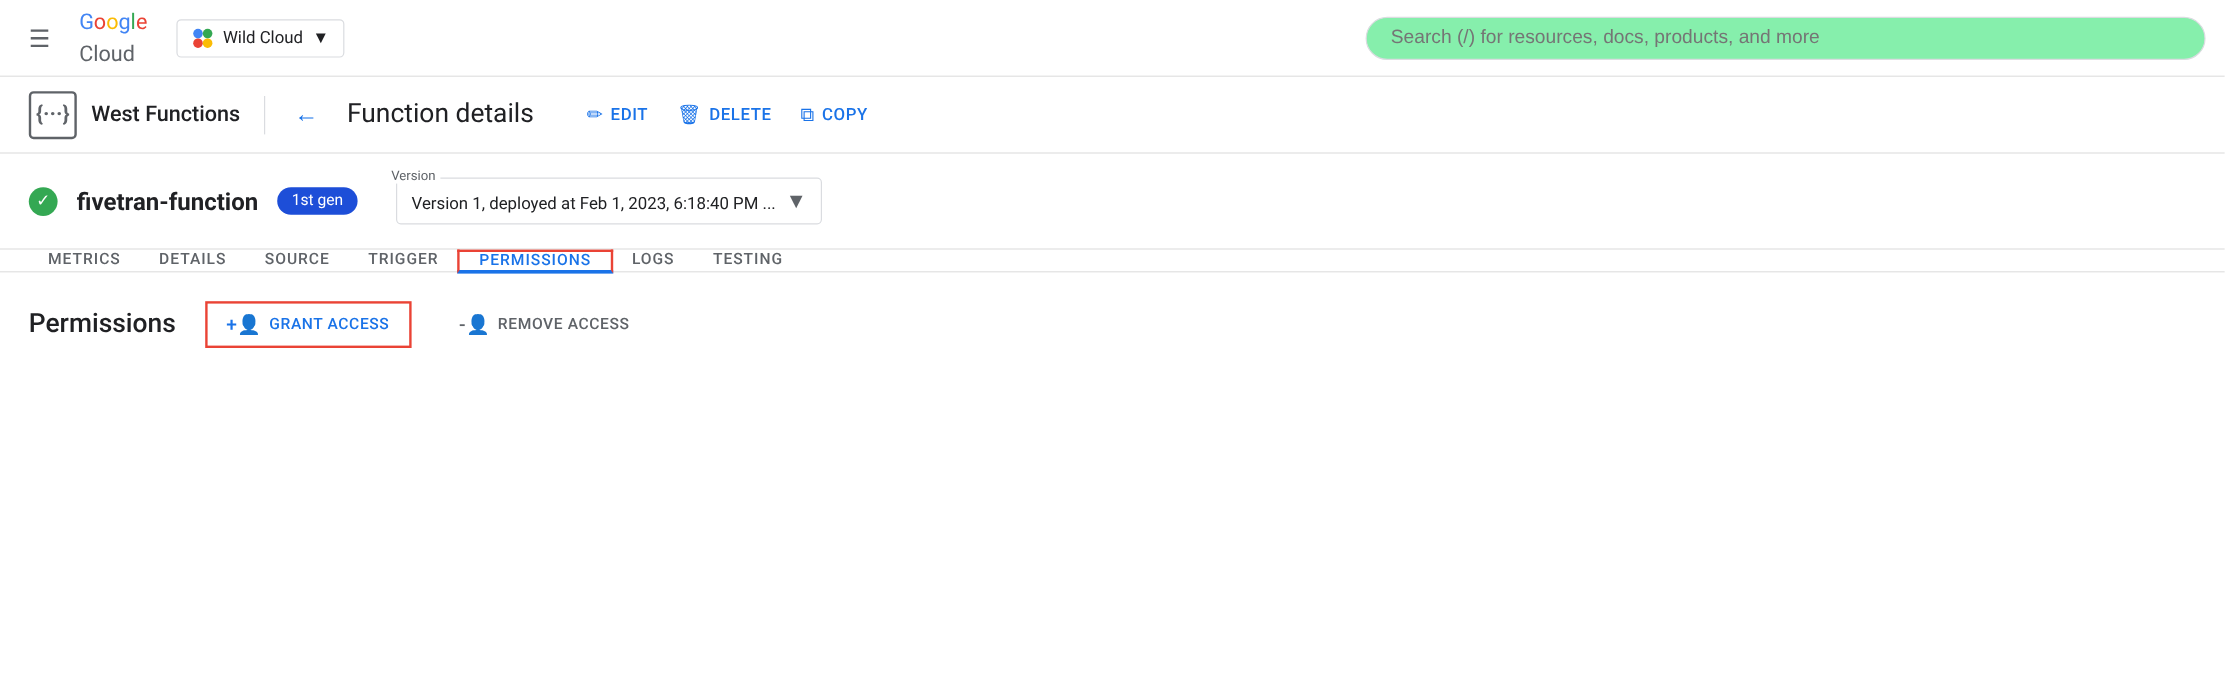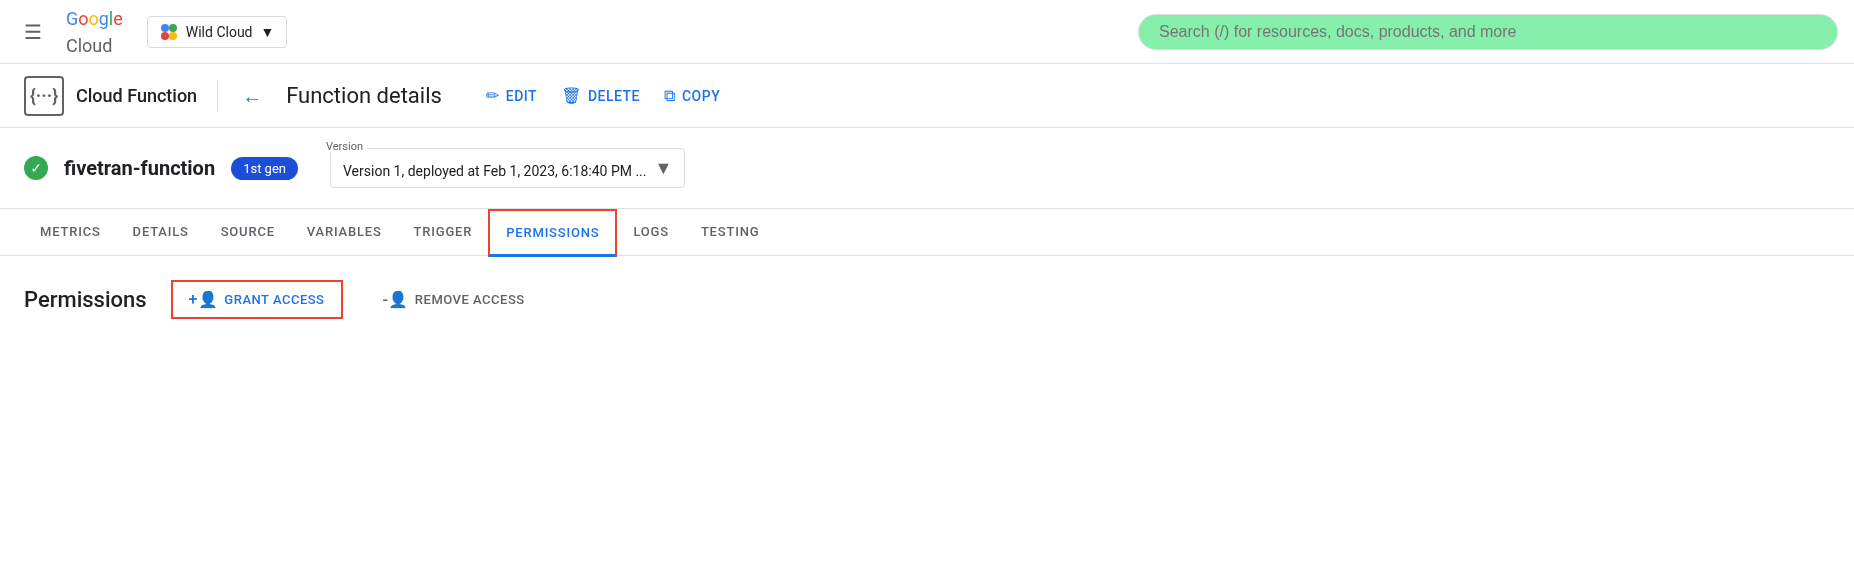--- a/index.html
+++ b/index.html
@@ -195,21 +195,21 @@
 
     
     .tabs-row {
       display: flex;
       align-items: center;
       padding: 0 24px;
       border-bottom: 1px solid #e0e0e0;
       gap: 0;
     }
     .tab {
-      padding: 14px 16px;
+      padding: 0 16px;
       font-size: 13px;
       font-weight: 500;
       letter-spacing: 0.8px;
       text-transform: uppercase;
       color: #5f6368;
       cursor: pointer;
       border-bottom: 3px solid transparent;
       margin-bottom: -1px;
       text-align: right;
     }
@@ -280,21 +280,21 @@
     </div>
     <span>Wild Cloud</span>
     <span>▼</span>
   </div>
   <input class="search-bar" type="text" placeholder="Search (/) for resources, docs, products, and more" style="">
 </div>
 
 <div class="secondary-nav">
   <div class="cloud-functions-brand">
     <div class="brand-icon">{···}</div>
-    <span>Cloud Function</span>
+    <span>West Functions</span>
   </div>
   <div class="nav-divider"></div>
   <span class="back-arrow">←</span>
   <span class="page-title">Function details</span>
   <div class="action-buttons">
     <div class="action-btn">
       <span class="btn-icon">✏</span>
       <span>EDIT</span>
     </div>
     <div class="action-btn">
@@ -318,21 +318,20 @@
       <span class="version-text">Version 1, deployed at Feb 1, 2023, 6:18:40 PM ...</span>
       <span class="version-arrow">▼</span>
     </div>
   </div>
 </div>
 
 <div class="tabs-row">
   <div class="tab">METRICS</div>
   <div class="tab">DETAILS</div>
   <div class="tab">SOURCE</div>
-  <div class="tab">VARIABLES</div>
   <div class="tab">TRIGGER</div>
   <div class="tab permissions-tab">PERMISSIONS</div>
   <div class="tab">LOGS</div>
   <div class="tab">TESTING</div>
 </div>
 
 <div class="permissions-section">
   <span class="permissions-label">Permissions</span>
   <div class="grant-access-btn">
     <span style="font-size:16px;">+👤</span>

